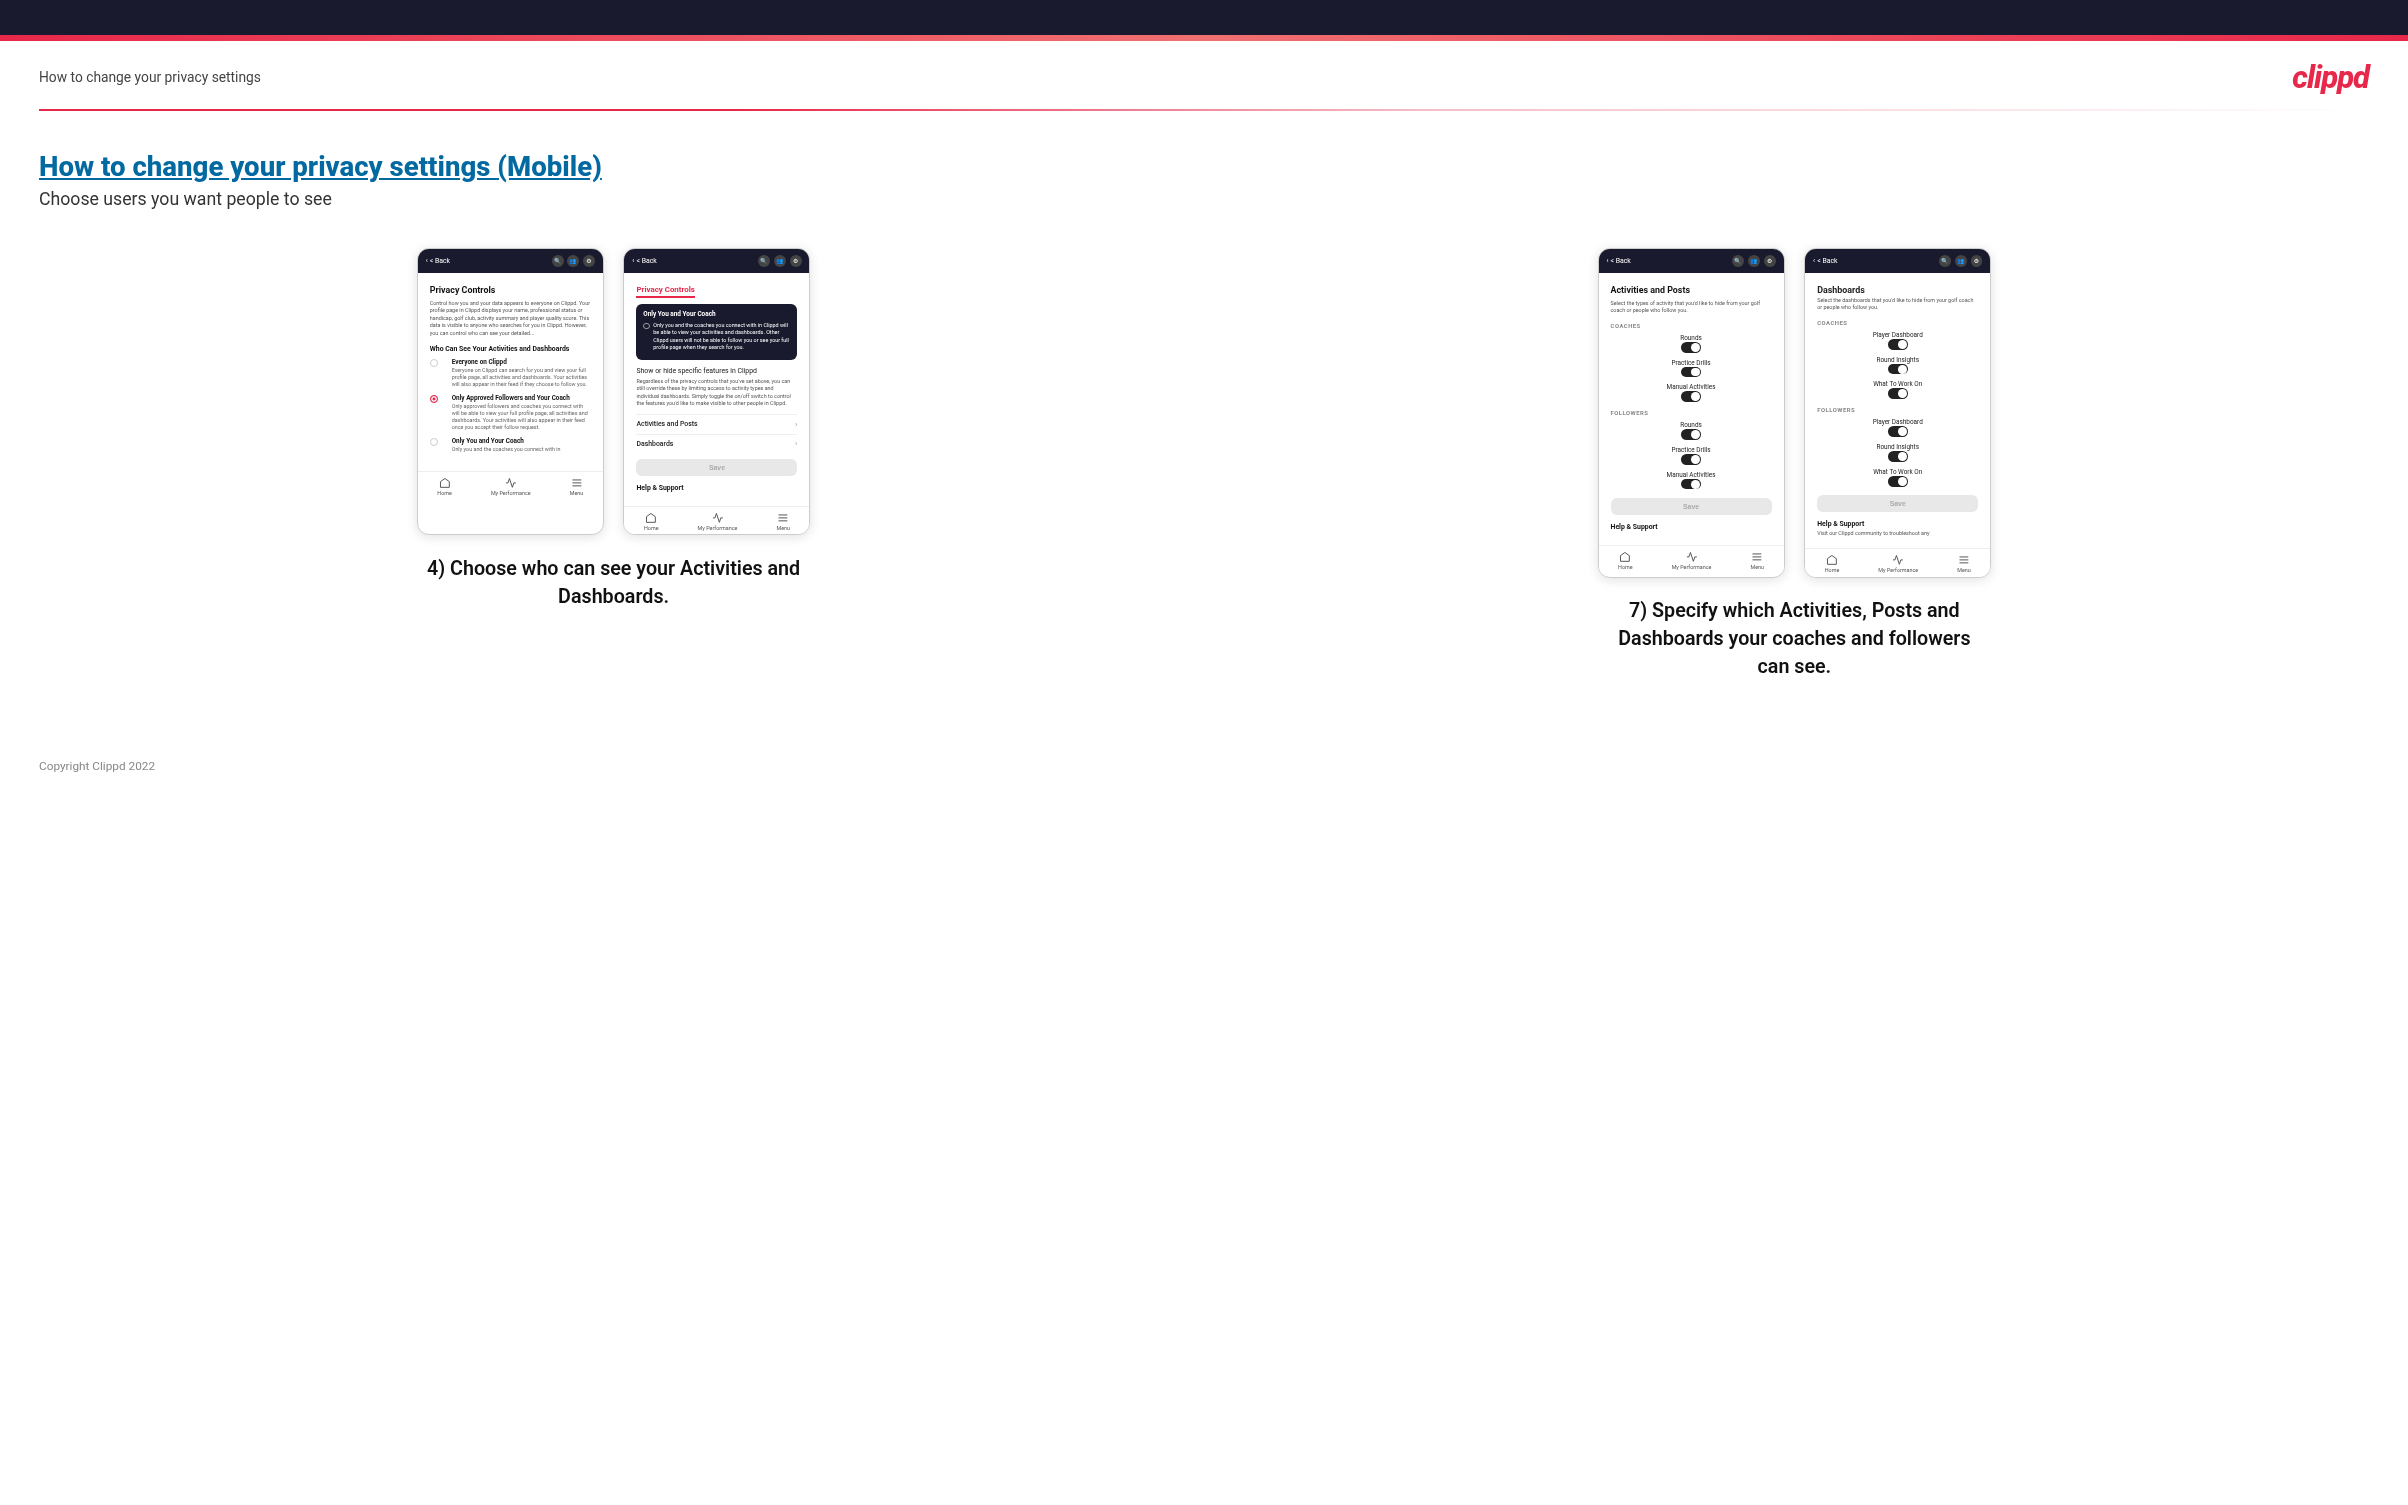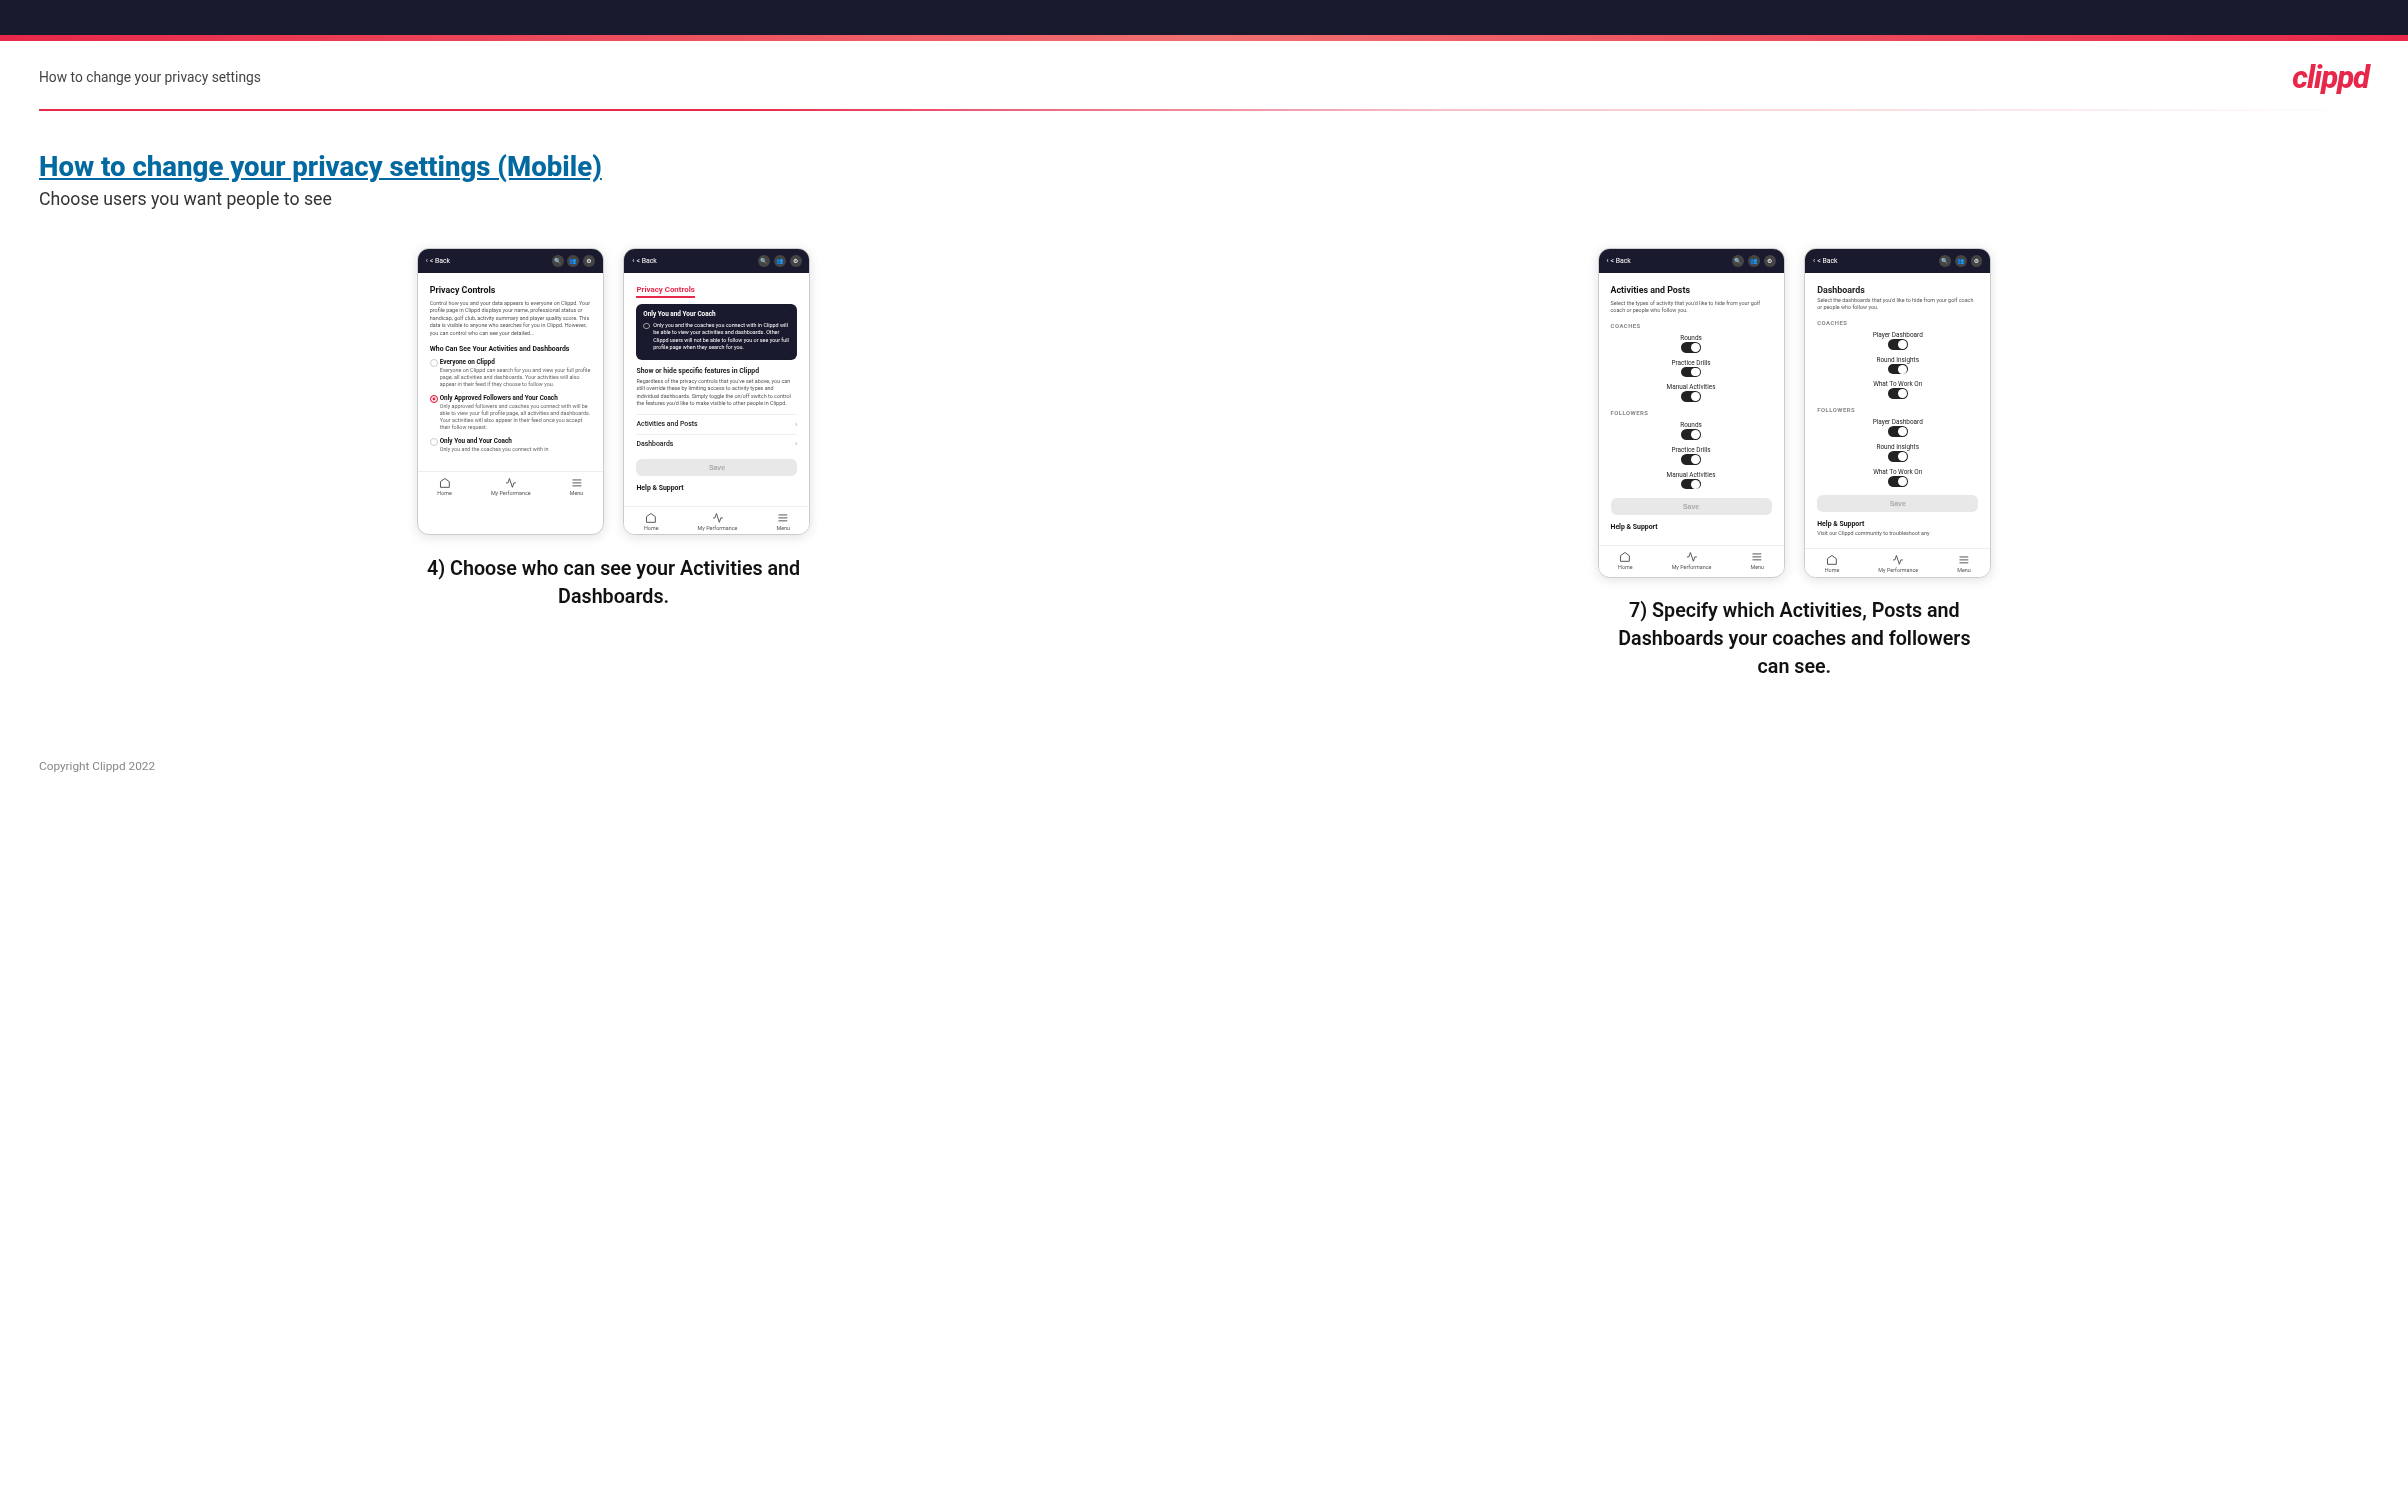--- a/index.html
+++ b/index.html
@@ -148,21 +148,21 @@
     .section-desc-phone {
       font-size: 5.4px;
       color: #555;
       line-height: 1.4;
       margin-bottom: 7.9px;
     }
 
     
     .radio-option {
       display: flex;
-      gap: 2px;
+      gap: 14px;
       margin-bottom: 5.9px;
       align-items: flex-start;
     }
     .radio-circle {
       width: 7.9px;
       height: 7.9px;
       border-radius: 50%;
       border: 1.5px solid #ccc;
       margin-top: 1px;
       flex-shrink: 0;
@@ -213,21 +213,21 @@
     .popup-radio {
       display: flex;
       gap: 3px;
       align-items: flex-start;
       margin-bottom: 2px;
     }
 
     
     .show-hide-title {
       font-size: 6.9px;
-      font-weight: 700;
+      font-weight: 400;
       margin-bottom: 3px;
     }
     .show-hide-desc {
       font-size: 5.4px;
       color: #555;
       line-height: 1.4;
       margin-bottom: 5.9px;
     }
 
     

